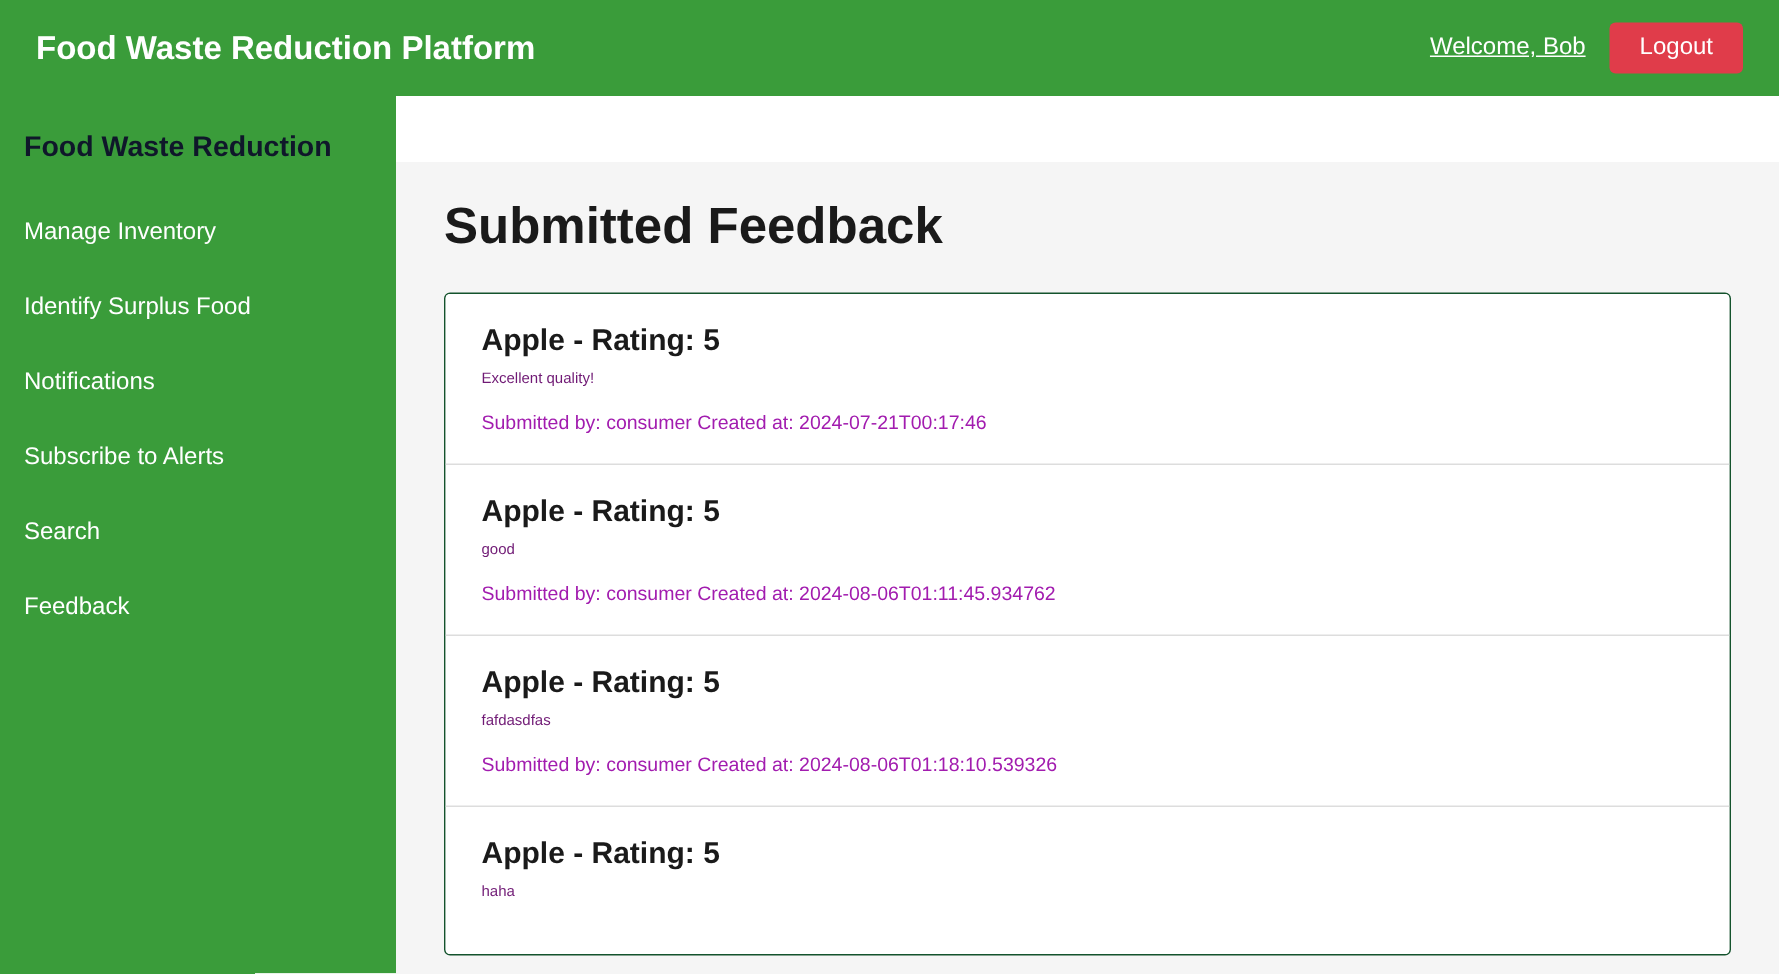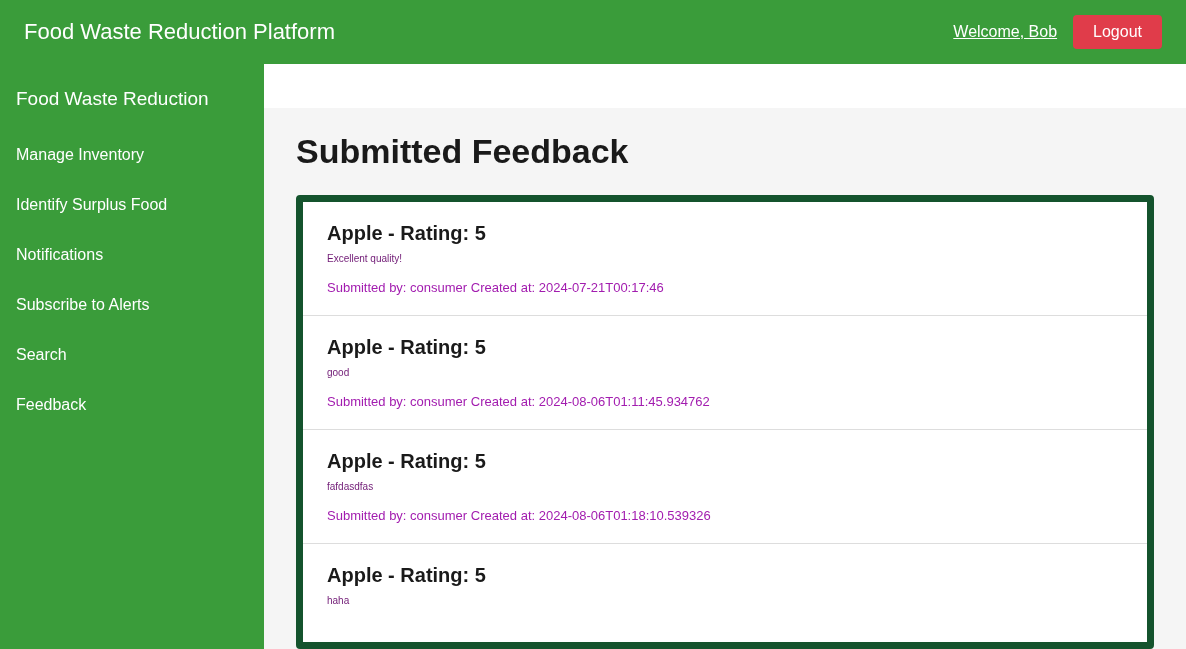--- a/index.html
+++ b/index.html
@@ -24,21 +24,21 @@
       display: flex;
       align-items: center;
       justify-content: space-between;
       padding: 0 24px;
       height: 64px;
       flex-shrink: 0;
     }
 
     #header-title {
       font-size: 22px;
-      font-weight: normal;
+      font-weight: bold;
       color: white;
     }
 
     #header-right {
       display: flex;
       align-items: center;
       gap: 16px;
     }
 
     #welcome-text {
@@ -70,22 +70,22 @@
       color: white;
       width: 264px;
       flex-shrink: 0;
       display: flex;
       flex-direction: column;
       padding-top: 8px;
     }
 
     #sidebar-brand {
       font-size: 19px;
-      font-weight: normal;
-      color: #ffffff;
+      font-weight: bold;
+      color: #0f172a;
       padding: 16px 16px 20px 16px;
       border-bottom: none;
     }
 
     .sidebar-item {
       padding: 16px 16px;
       font-size: 16px;
       color: #ffffff;
       cursor: pointer;
       border-bottom: none;
@@ -145,21 +145,21 @@
     }
 
     .feedback-meta {
       font-size: 13px;
       color: #a21caf;
     }
 
     #feedback-list {
       border-radius: 4px;
       overflow: hidden;
-      border: 7px solid #14532d;
+      border: 1px solid #14532d;
     }
 
     #feedback-list .feedback-card {
       border: none;
       border-bottom: 1px solid #ddd;
       border-radius: 0;
     }
 
     #feedback-list .feedback-card:last-child {
       border-bottom: none;

